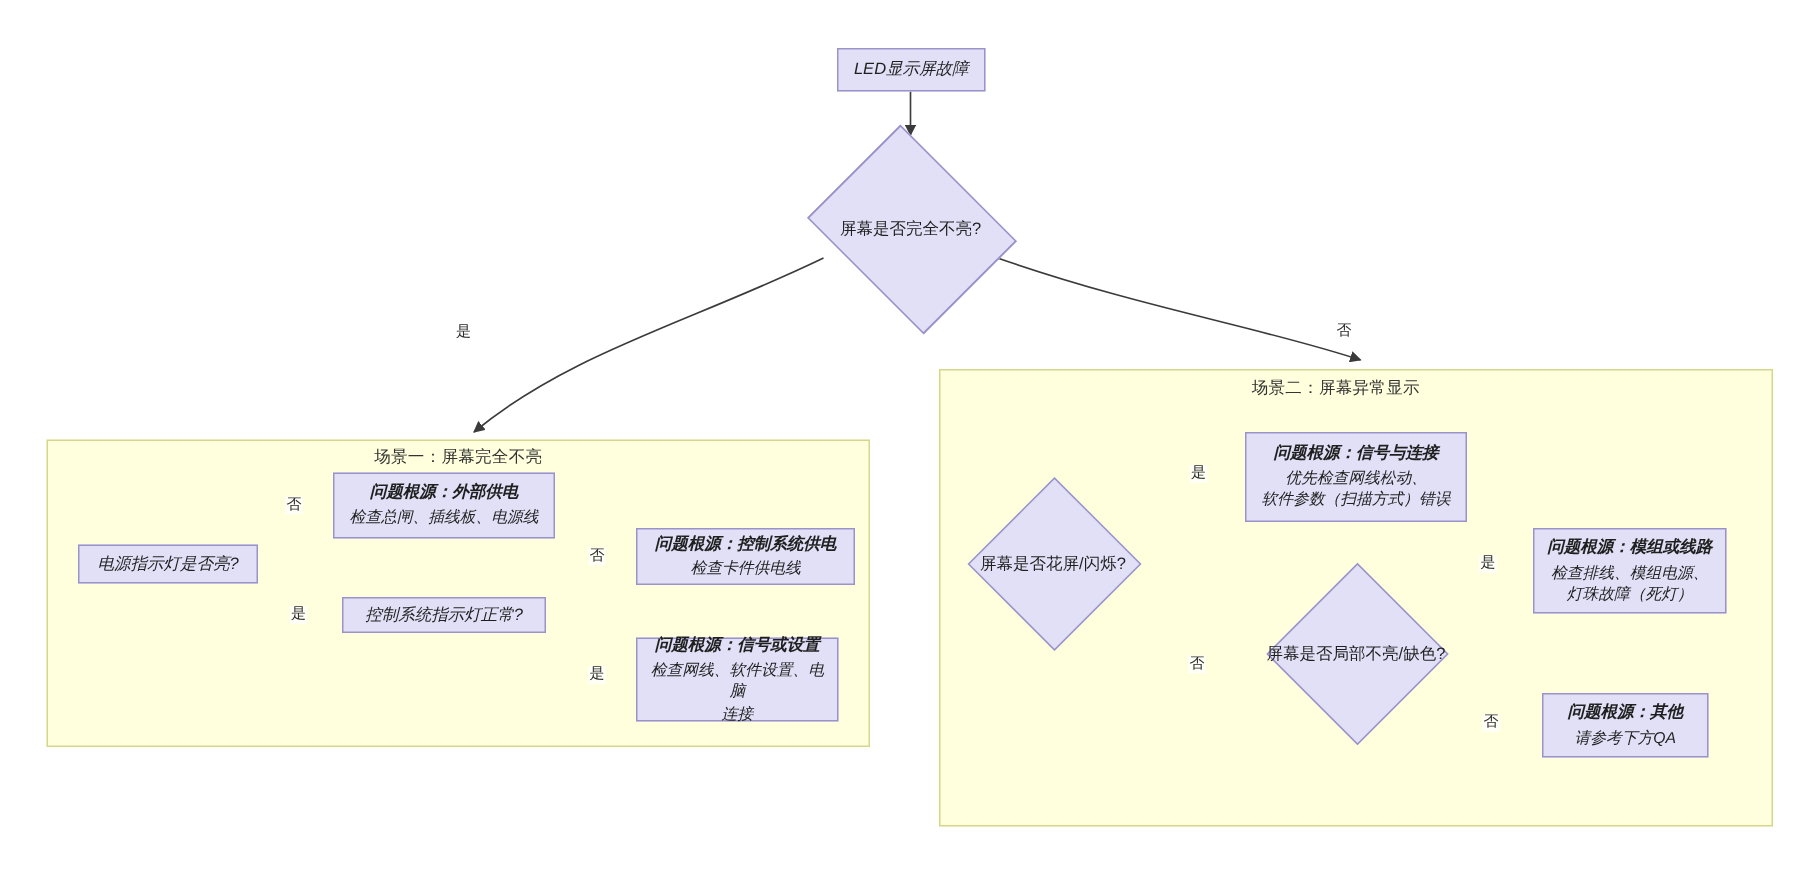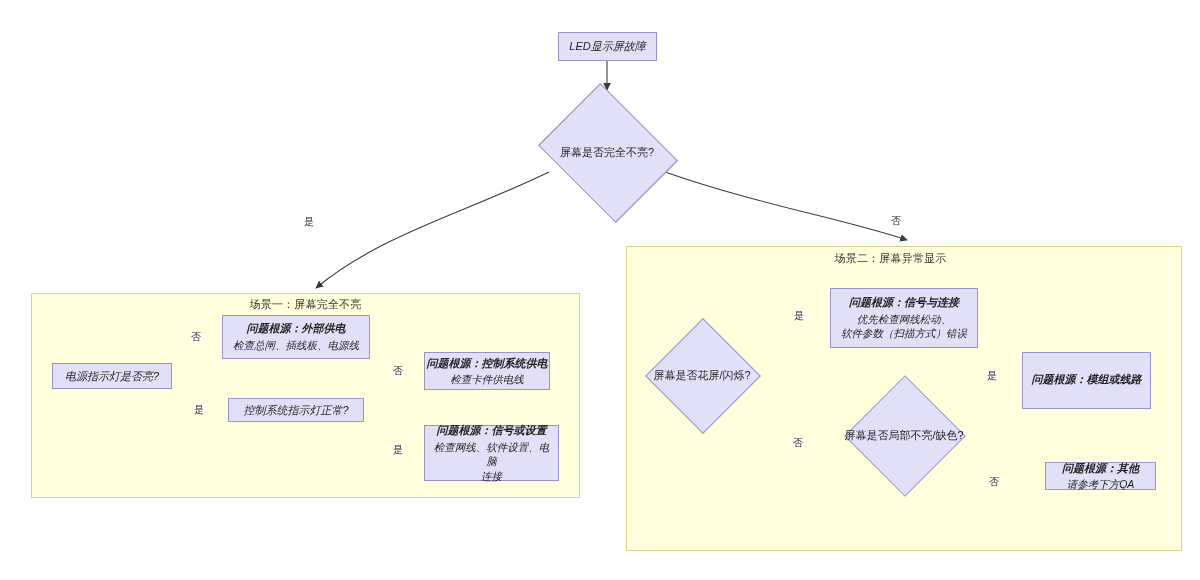--- a/index.html
+++ b/index.html
@@ -155,21 +155,21 @@
 
   <div class="node" style="left:228px; top:398px; width:136px; height:24px;">
     <div class="single">控制系统指示灯正常?</div>
   </div>
 
   <div class="node" style="left:222px; top:315px; width:148px; height:44px;">
     <div class="title">问题根源：外部供电</div>
     <div class="desc">检查总闸、插线板、电源线</div>
   </div>
 
-  <div class="node" style="left:424px; top:352px; width:126px; height:38px;">
+  <div class="node" style="left:424px; top:352px; width:146px; height:38px;">
     <div class="title">问题根源：控制系统供电</div>
     <div class="desc">检查卡件供电线</div>
   </div>
 
   <div class="node" style="left:424px; top:425px; width:135px; height:56px;">
     <div class="title">问题根源：信号或设置</div>
     <div class="desc">检查网线、软件设置、电脑
 连接</div>
   </div>
 
@@ -192,23 +192,25 @@
   </div>
 
   <div class="node" style="left:830px; top:288px; width:148px; height:60px;">
     <div class="title">问题根源：信号与连接</div>
     <div class="desc">优先检查网线松动、
 软件参数（扫描方式）错误</div>
   </div>
 
   <div class="node" style="left:1022px; top:352px; width:129px; height:57px;">
     <div class="title">问题根源：模组或线路</div>
-  </div>
-
-  <div class="node" style="left:1028px; top:462px; width:111px; height:28px;margin-left:17px;">
+    <div class="desc">检查排线、模组电源、
+灯珠故障（死灯）</div>
+  </div>
+
+  <div class="node" style="left:1028px; top:462px; width:111px; height:43px;">
     <div class="title">问题根源：其他</div>
     <div class="desc">请参考下方QA</div>
   </div>
 
   <div class="edge-label" style="left:793px; top:310px;">是</div>
   <div class="edge-label" style="left:792px; top:437px;">否</div>
   <div class="edge-label" style="left:986px; top:370px;">是</div>
   <div class="edge-label" style="left:988px; top:476px;">否</div>
 
 </div>

